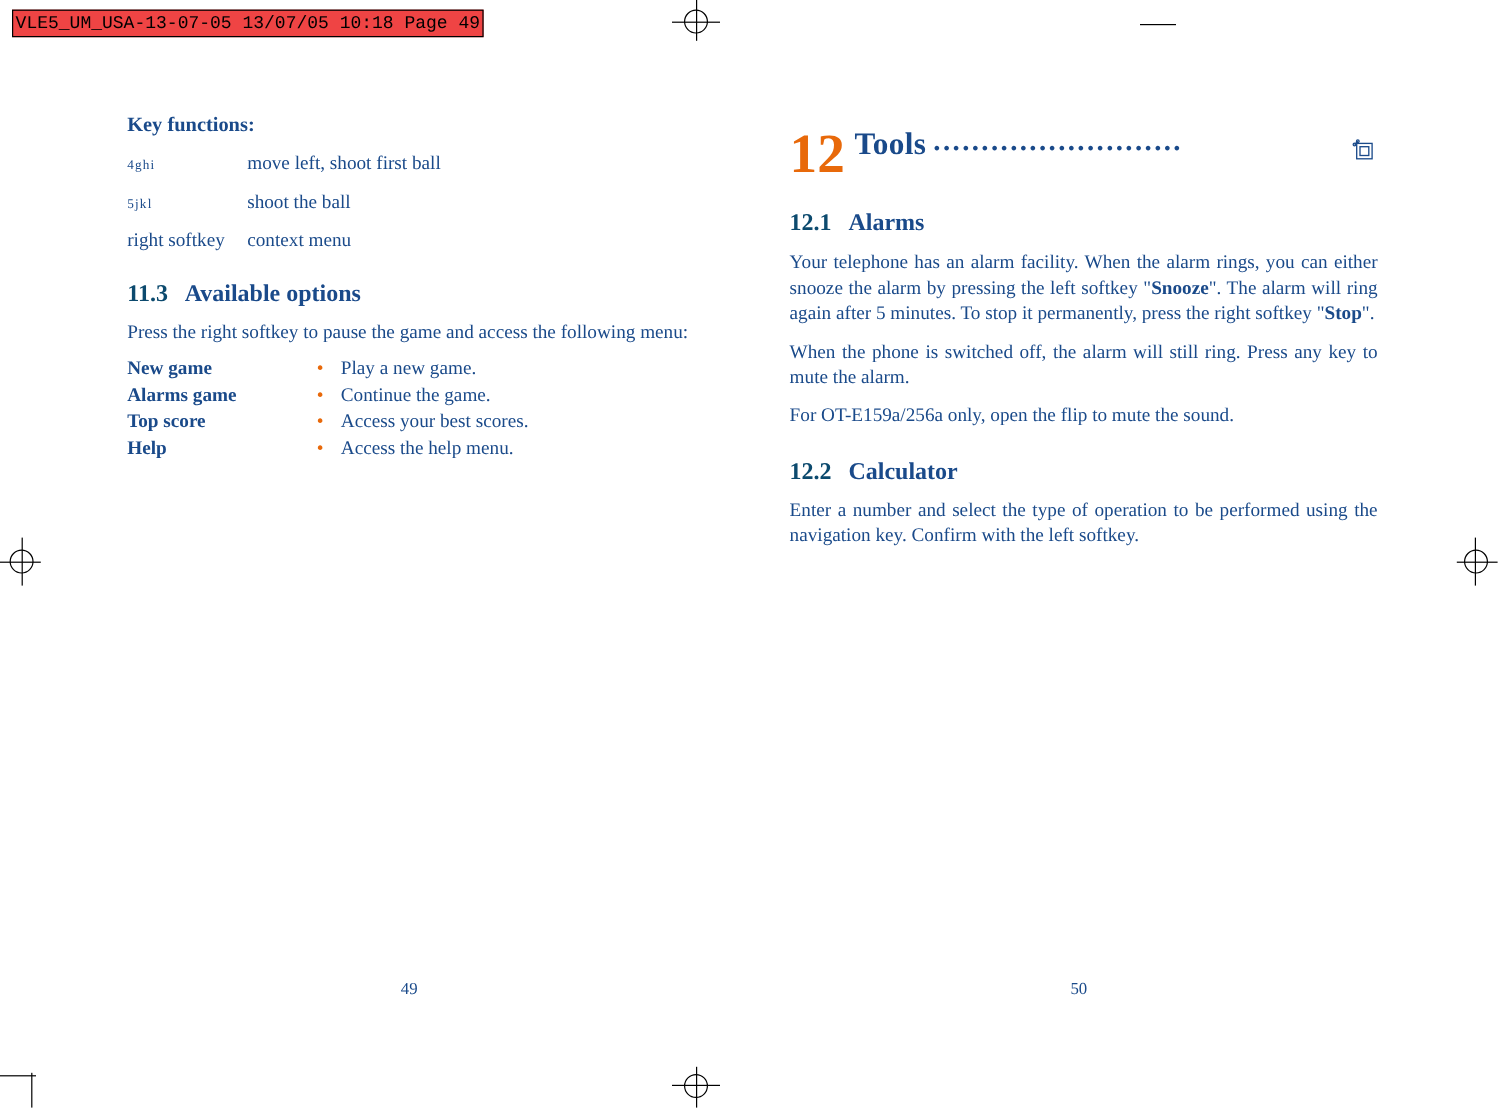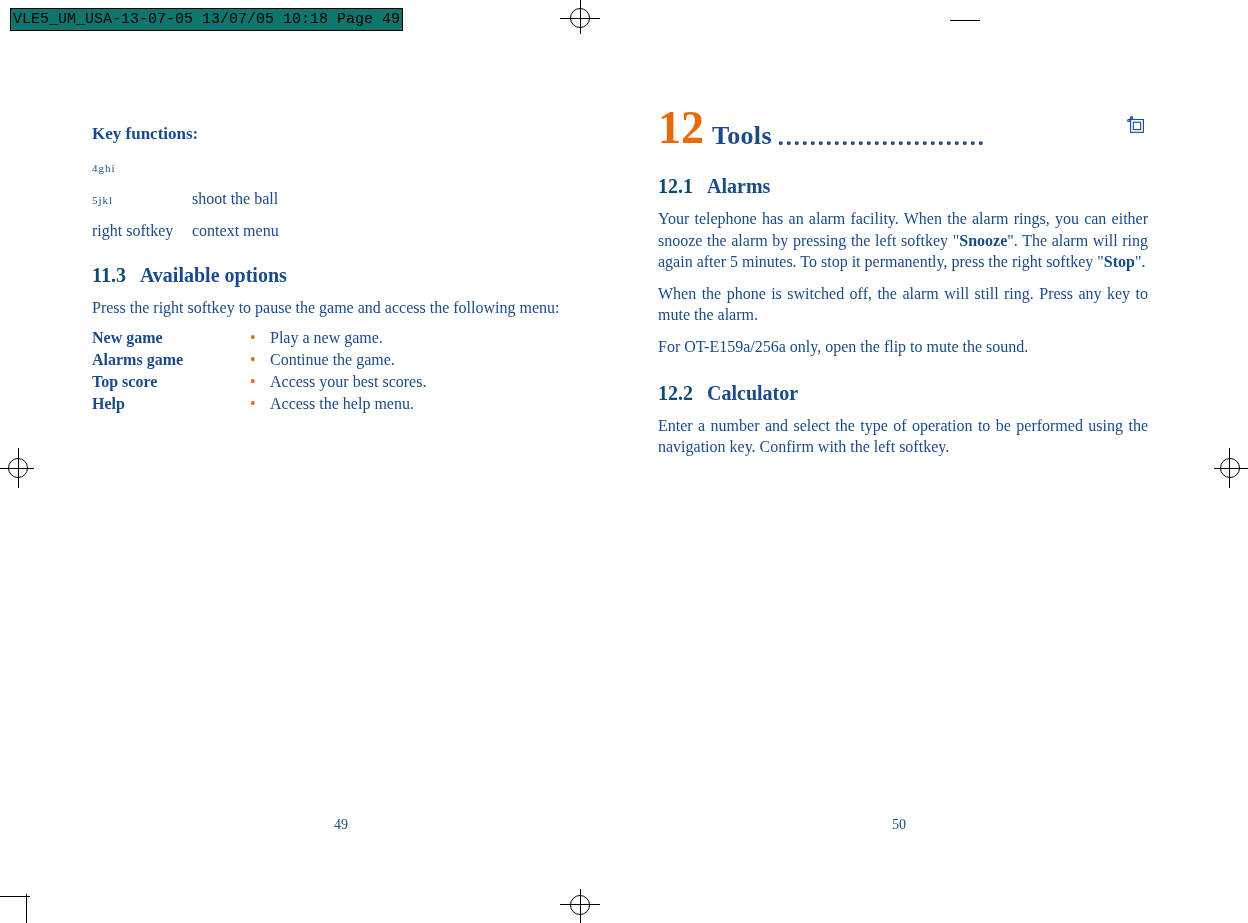--- a/index.html
+++ b/index.html
@@ -13,21 +13,21 @@
   }
   .header-text {
     position: absolute;
     top: 8px;
     left: 10px;
     font-family: 'Courier New', monospace;
     font-size: 15px;
     color: #000;
     border: 1px solid #000;
     padding: 2px;
-    background: #0f766e;
+    background: #ef4444;
   }
   .crop-mark-top { position:absolute; top:0; left:560px; width:40px; height:34px; }
   .crop-mark-top::before { content:""; position:absolute; left:50%; top:0; width:1px; height:34px; background:#000; }
   .crop-mark-top::after { content:""; position:absolute; left:0; top:18px; width:40px; height:1px; background:#000; }
   .crop-mark-top .circ { position:absolute; left:10px; top:8px; width:20px; height:20px; border:1px solid #000; border-radius:50%; }
 
   .crop-mark-bottom { position:absolute; bottom:0; left:560px; width:40px; height:34px; }
   .crop-mark-bottom::before { content:""; position:absolute; left:50%; bottom:0; width:1px; height:34px; background:#000; }
   .crop-mark-bottom::after { content:""; position:absolute; left:0; bottom:18px; width:40px; height:1px; background:#000; }
   .crop-mark-bottom .circ { position:absolute; left:10px; bottom:8px; width:20px; height:20px; border:1px solid #000; border-radius:50%; }
@@ -42,23 +42,22 @@
   .crop-mark-right::after { content:""; position:absolute; top:0; right:18px; width:1px; height:40px; background:#000; }
   .crop-mark-right .circ { position:absolute; top:10px; right:8px; width:20px; height:20px; border:1px solid #000; border-radius:50%; }
 
   .bleed-tl-h { position:absolute; top:20px; left:950px; width:30px; height:1px; background:#000; }
   .bleed-br-h { position:absolute; bottom:26px; left:0; width:30px; height:1px; background:#000; }
   .bleed-br-v { position:absolute; bottom:0; left:26px; width:1px; height:29px; background:#000; }
 
   .page-left {
     position: absolute;
     top: 94px;
-    left: 92px;
+    left: 106px;
     width: 500px;
-    margin-top: 30px;
   }
   .page-right {
     position: absolute;
     top: 105px;
     left: 658px;
     width: 490px;
   }
   .key-heading {
     font-weight: bold;
     font-size: 17px;
@@ -78,21 +77,21 @@
   .sec-num { color:#0c4a6e; font-weight:bold; margin-right:14px; }
   .sec-body { font-size:16px; line-height:1.35; margin-bottom:10px; text-align:justify; }
 
   .opt-row { display:flex; font-size:16px; margin:4px 0;justify-content:space-between; }
   .opt-col1 { width:158px; font-weight:bold; }
   .opt-bullet { color:#e8690a; width:20px; }
   .opt-col2 { flex:1; }
 
   .chapter-heading {
     display:flex;
-    align-items:flex-end;
+    align-items:flex-start;
     margin-bottom:22px;
   }
   .chapter-num {
     color:#e8690a;
     font-size:46px;
     font-weight:bold;
     margin-right:8px;
     line-height:1;
   }
   .chapter-title {
@@ -127,20 +126,21 @@
   </div>
 <div class="bleed-tl-h"></div>
 <div class="bleed-br-h"></div>
 <div class="bleed-br-v"></div>
 
 <div class="page-left">
   <div class="key-heading">Key functions:</div>
 
   <div class="key-row">
     <div class="key-col1"><span class="key-icon">4ghi</span></div>
+    <div class="key-col2">move left, shoot first ball</div>
   </div>
   <div class="key-row">
     <div class="key-col1"><span class="key-icon">5jkl</span></div>
     <div class="key-col2">shoot the ball</div>
   </div>
   <div class="key-row">
     <div class="key-col1">right softkey</div>
     <div class="key-col2">context menu</div>
   </div>
 

